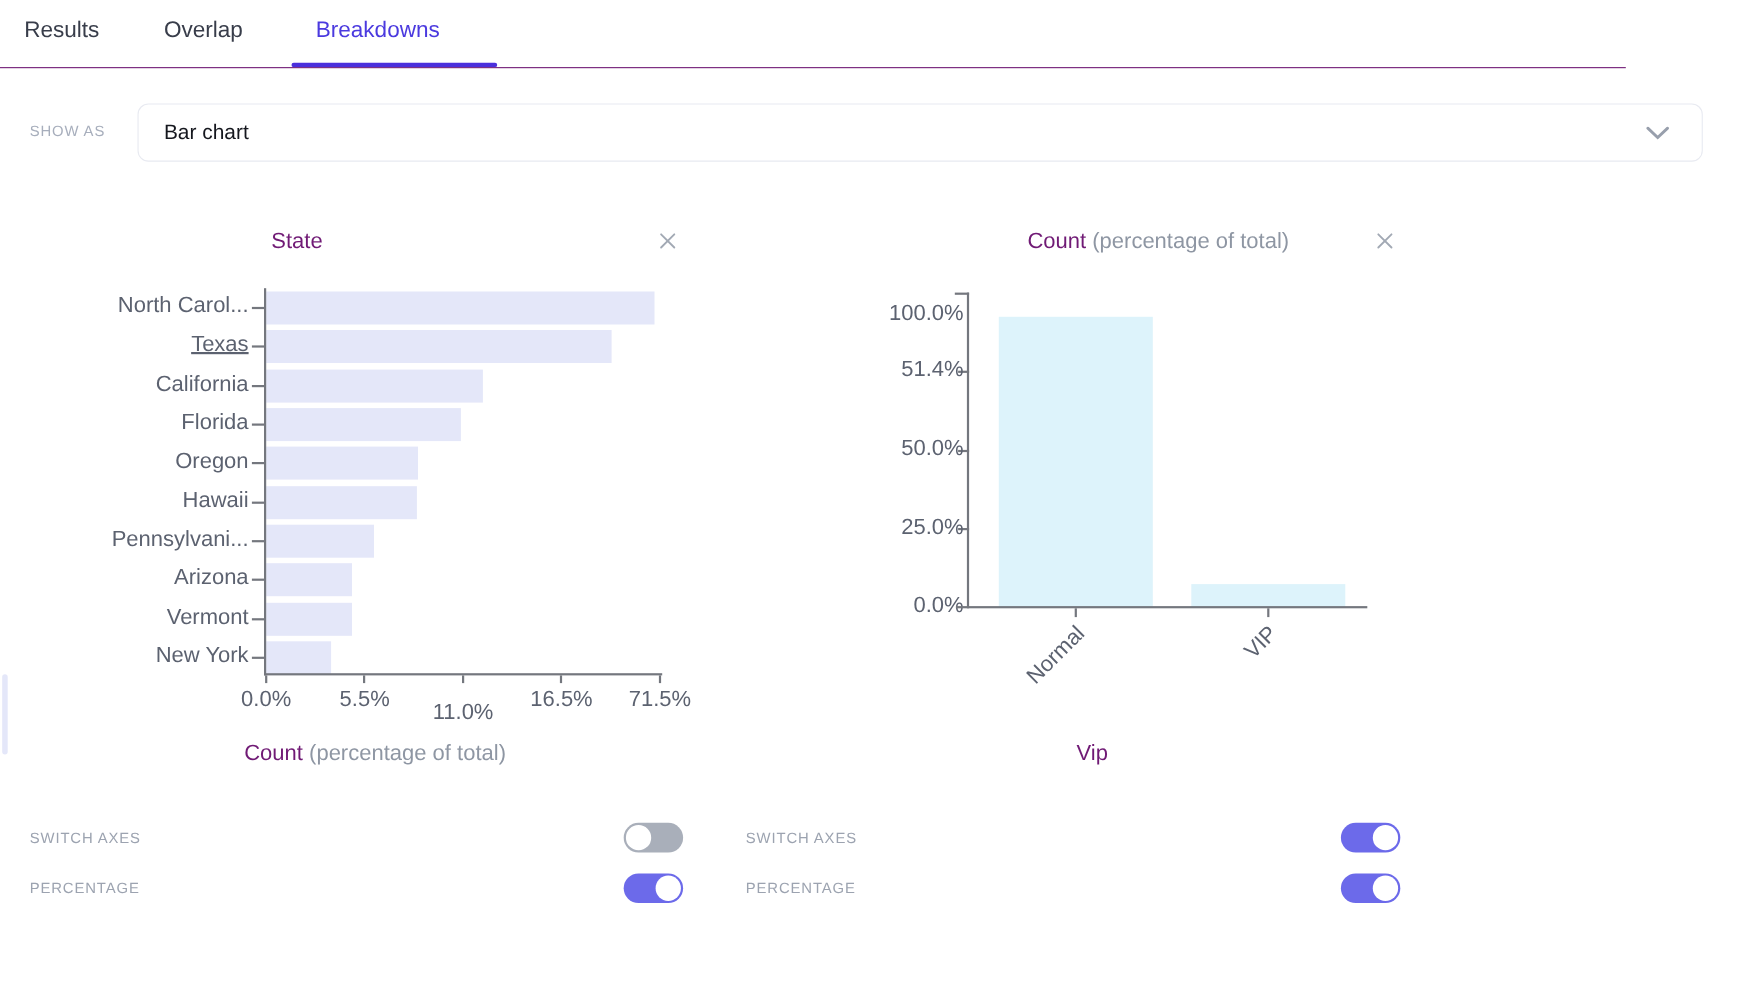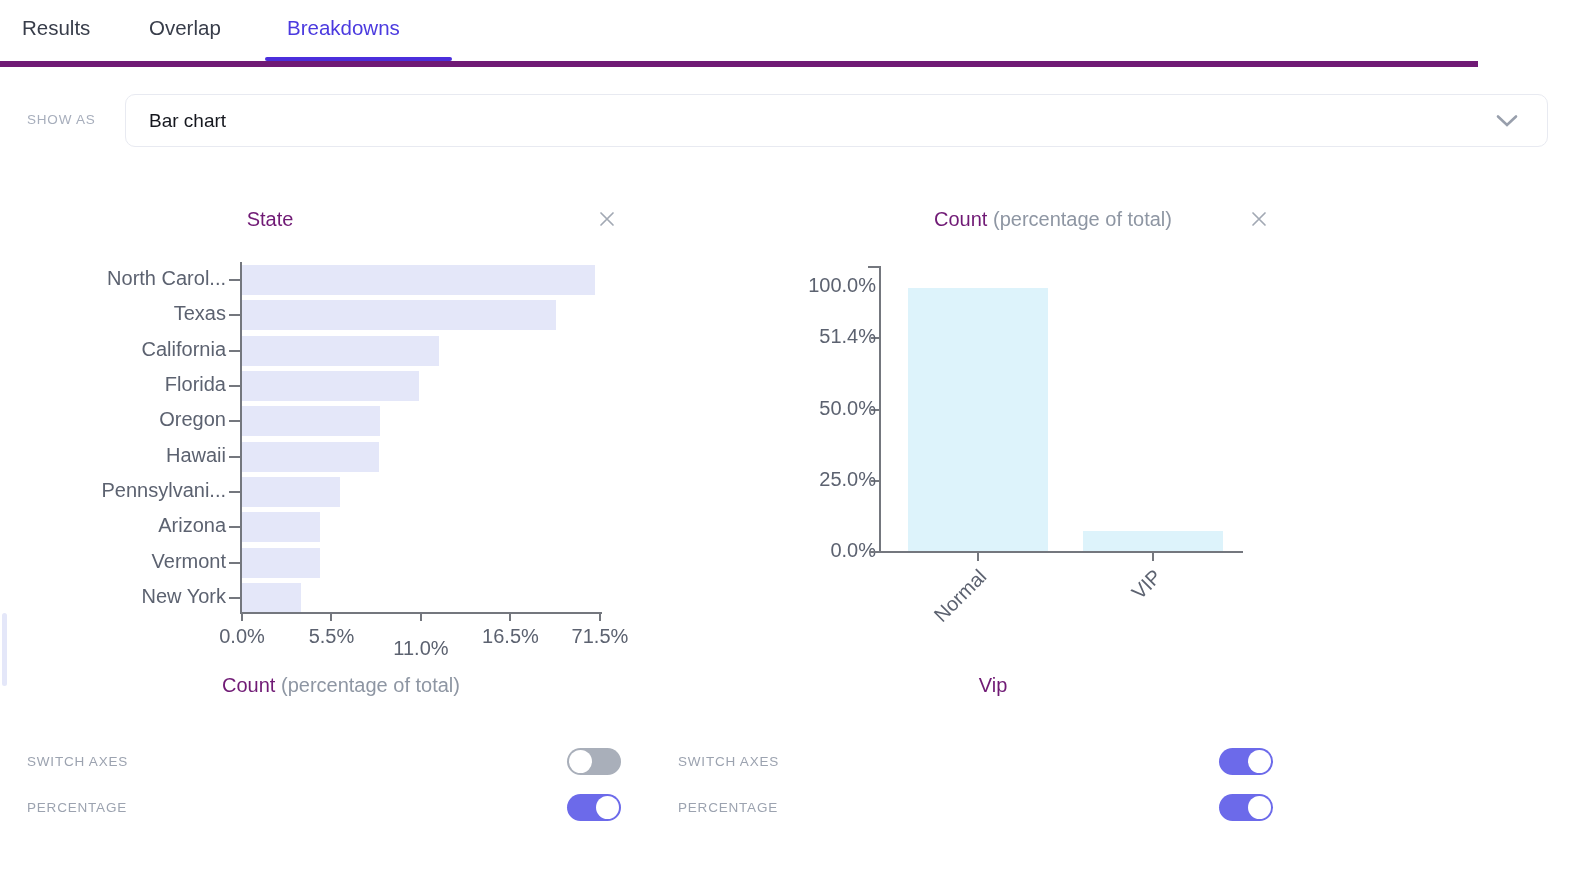--- a/index.html
+++ b/index.html
@@ -1,21 +1,21 @@
 <!DOCTYPE html>
 <html><head>
 <meta charset="utf-8">
 <style>
   html,body{margin:0;padding:0;background:#fff;}
   .canvas{
     position:relative;width:1594px;height:896px;background:#ffffff;overflow:hidden;
     font-family:"Liberation Sans","DejaVu Sans",sans-serif;color:#15171e;
   }
   
-  .tabs-bar{position:absolute;left:0;top:0;width:1478px;height:61px;border-bottom:6px solid #701a75;background:#fff;}
+  .tabs-bar{position:absolute;left:0;top:0;width:1478px;height:61px;border-bottom:1px solid #701a75;background:#fff;}
   .tab{position:absolute;top:16px;font-size:20.5px;font-weight:500;color:#383d4a;cursor:pointer;}
   .tab.active{color:#4b3adf;}
   .tab-underline{position:absolute;left:265px;top:57px;width:187px;height:4px;background:#4b2fdc;border-radius:2px;}
   
   .showas-label{position:absolute;left:27px;top:112px;font-size:13.5px;font-weight:500;letter-spacing:0.8px;color:#a7aebc;}
   .select{position:absolute;left:125px;top:94px;width:1421px;height:51px;border:1px solid #e8eaf1;border-radius:10px;background:#fff;cursor:pointer;}
   .select-value{position:absolute;left:23px;top:0;line-height:51px;font-size:19px;color:#15171e;}
   .select-chevron{position:absolute;right:28px;top:19px;width:24px;height:14px;}
   
   .chart-title{position:absolute;top:206px;height:26px;line-height:26px;font-size:20px;text-align:center;}
@@ -72,21 +72,21 @@
   <div class="close-btn" style="left:1248px">
     <svg width="22" height="22" viewBox="0 0 22 22">
       <path d="M5 5 L17 17 M17 5 L5 17" stroke="#a2a9b4" stroke-width="1.7" stroke-linecap="round"></path>
     </svg>
   </div>
 
   <div class="plot-layer" id="left-plot">
       <div class="axis-text" style="position: absolute; left: 10px; width: 216px; top: 267px; text-align: right;">North Carol...</div>
       <div style="position: absolute; left: 229px; top: 279px; width: 11px; height: 2px; background: rgb(116, 119, 126);"></div>
       <div style="position: absolute; left: 242px; top: 265px; width: 353.059px; height: 30px; background: rgb(228, 231, 249);"></div>
-      <div class="axis-text" style="position: absolute; left: 10px; width: 216px; top: 302.35px; text-align: right;">Texas</div>
+      <div class="axis-text" style="position: absolute; left: 10px; width: 216px; top: 302.35px; text-align: right; text-decoration: underline;">Texas</div>
       <div style="position: absolute; left: 229px; top: 314.35px; width: 11px; height: 2px; background: rgb(116, 119, 126);"></div>
       <div style="position: absolute; left: 242px; top: 300.35px; width: 314.011px; height: 30px; background: rgb(228, 231, 249);"></div>
       <div class="axis-text" style="position: absolute; left: 10px; width: 216px; top: 337.7px; text-align: right;">California</div>
       <div style="position: absolute; left: 229px; top: 349.7px; width: 11px; height: 2px; background: rgb(116, 119, 126);"></div>
       <div style="position: absolute; left: 242px; top: 335.7px; width: 196.867px; height: 30px; background: rgb(228, 231, 249);"></div>
       <div class="axis-text" style="position: absolute; left: 10px; width: 216px; top: 373.05px; text-align: right;">Florida</div>
       <div style="position: absolute; left: 229px; top: 385.05px; width: 11px; height: 2px; background: rgb(116, 119, 126);"></div>
       <div style="position: absolute; left: 242px; top: 371.05px; width: 177.343px; height: 30px; background: rgb(228, 231, 249);"></div>
       <div class="axis-text" style="position: absolute; left: 10px; width: 216px; top: 408.4px; text-align: right;">Oregon</div>
       <div style="position: absolute; left: 229px; top: 420.4px; width: 11px; height: 2px; background: rgb(116, 119, 126);"></div>

